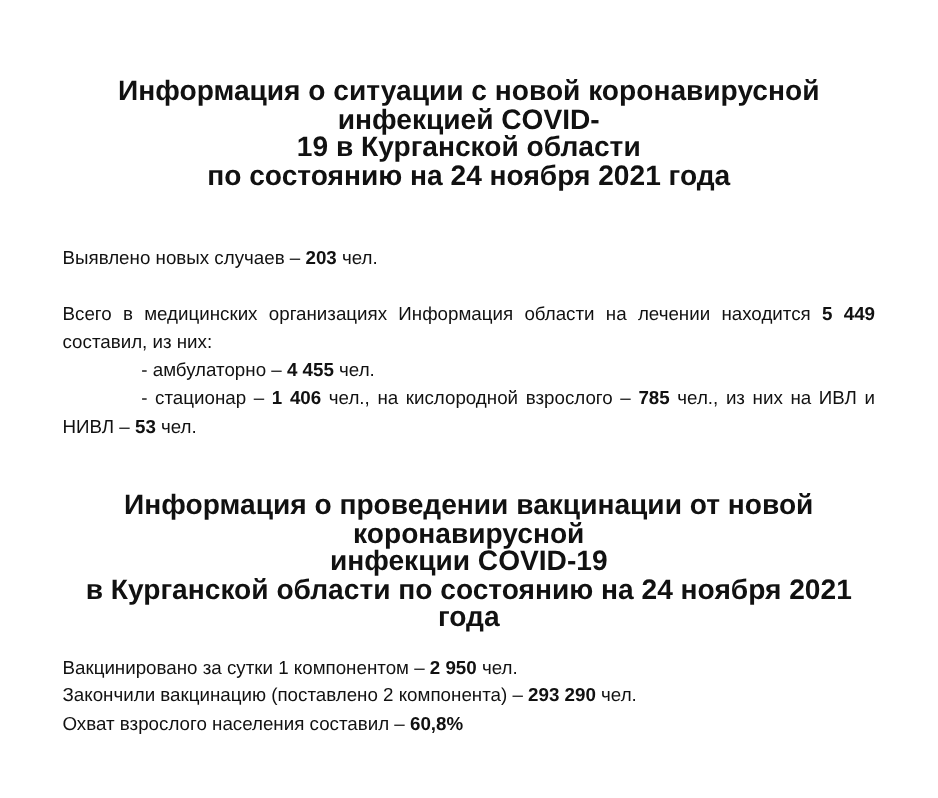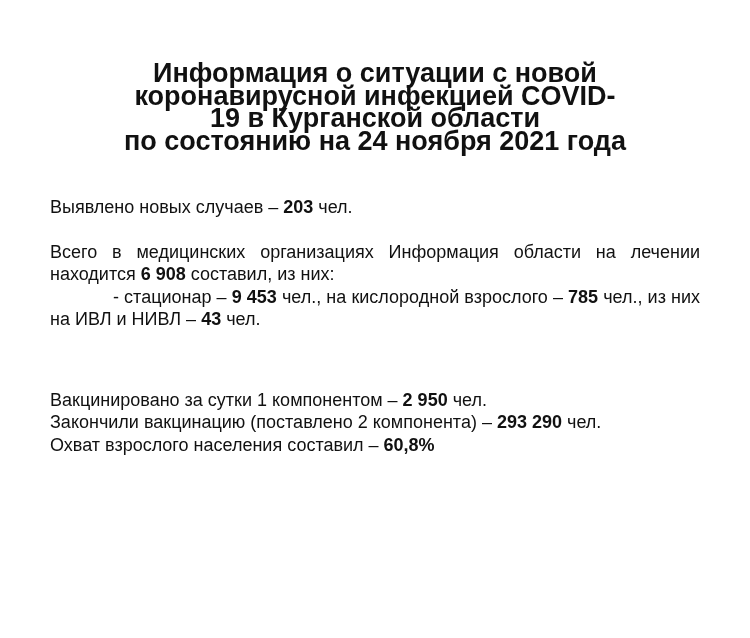--- a/index.html
+++ b/index.html
@@ -13,21 +13,21 @@
       position: relative;
       overflow: hidden;
       font-family: "Liberation Sans", sans-serif;
       color: #111111;
     }
     .doc {
       position: absolute;
       left: 50px;
       top: 62px;
       width: 650px;
-      font-size: 18px;
+      font-size: 15px;
       line-height: 22.5px;
     }
     .heading {
       font-weight: bold;
       text-align: center;
       margin: 0;
     }
     .heading span { display: block; }
     .para {
       margin: 0;
@@ -53,27 +53,33 @@
     <span>19 в Курганской области</span>
     <span>по состоянию на 24 ноября 2021 года</span>
   </h2>
 
   <div class="gap-a"></div>
 
   <p class="para"><span>Выявлено новых случаев – </span><b>203</b><span> чел.</span></p>
 
   <div class="gap-b"></div>
 
-  <p class="para"><span>Всего в медицинских организациях Информация области на лечении находится </span><b>6 908</b><span> составил, из них:</span></p>
+  <p class="para"><span>Всего в медицинских организациях Информация области на лечении находится </span><b>5 449</b><span> составил, из них:</span></p>
 
+  <p class="para sub-line"><span>- амбулаторно – </span><b>4 455</b><span> чел.</span></p>
 
-  <p class="para indent"><span>- стационар – </span><b>9 453</b><span> чел., на кислородной взрослого – </span><b>785</b><span> чел., из них на ИВЛ и НИВЛ – </span><b>43</b><span> чел.</span></p>
+  <p class="para indent"><span>- стационар – </span><b>1 406</b><span> чел., на кислородной взрослого – </span><b>785</b><span> чел., из них на ИВЛ и НИВЛ – </span><b>53</b><span> чел.</span></p>
 
   <div class="gap-c"></div>
 
+  <h2 class="heading">
+    <span>Информация о проведении вакцинации от новой коронавирусной</span>
+    <span>инфекции COVID-19</span>
+    <span>в Курганской области по состоянию на 24 ноября 2021 года</span>
+  </h2>
 
   <div class="gap-d"></div>
 
   <p class="para"><span>Вакцинировано за сутки 1 компонентом – </span><b>2 950</b><span> чел.</span></p>
 
 
   <p class="para"><span>Закончили вакцинацию (поставлено 2 компонента) – </span><b>293 290</b><span> чел.</span></p>
 
 
   <p class="para"><span>Охват взрослого населения составил – </span><b>60,8%</b></p>

